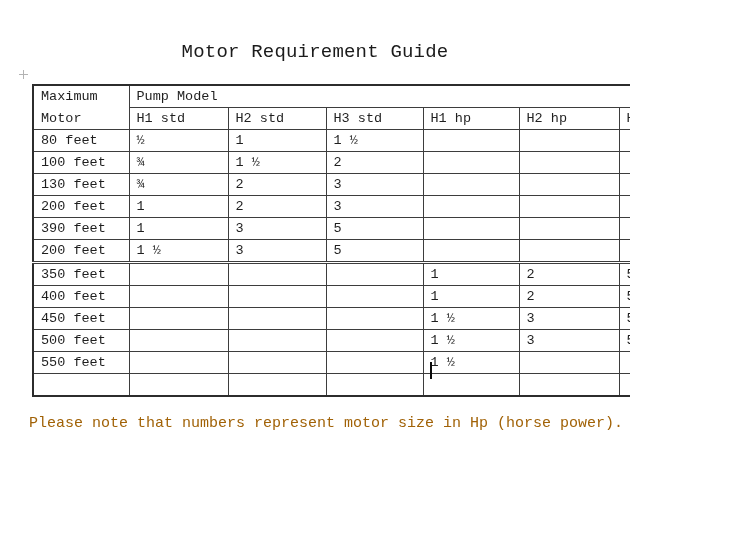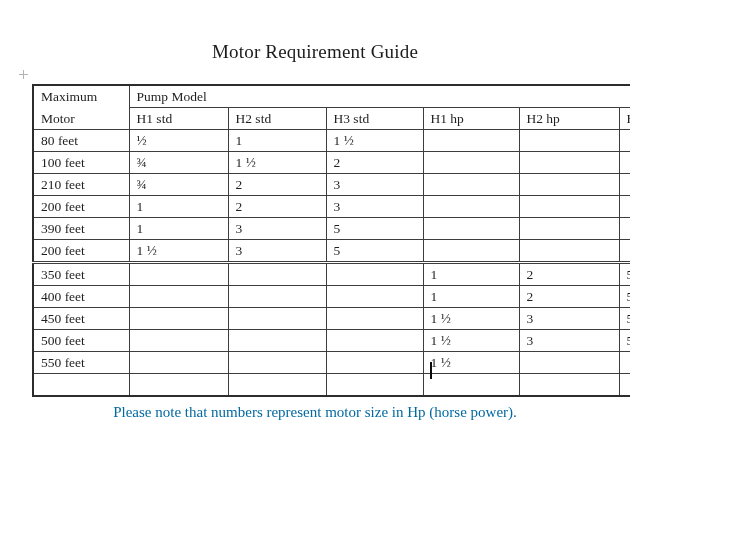--- a/index.html
+++ b/index.html
@@ -1,20 +1,20 @@
 <!DOCTYPE html>
 <html><head>
 <meta charset="utf-8">
 <style>
   html, body { margin:0; padding:0; background:#ffffff; }
   .page {
     position:relative;
     width:630px; height:560px;
     background:#ffffff;
-    font-family:Liberation Serif, serif;
+    font-family:Liberation Mono, monospace;
     color:#1f1f1f;
     overflow:hidden;
   }
   .title {
     position:absolute; top:41px; left:0; width:100%;
     margin:0; text-align:center;
     font-size:19px; font-weight:400; color:#1b1b1b;
     letter-spacing:0.2px;
   }
   .table-wrap { position:absolute; left:32px; top:84px; }
@@ -45,22 +45,22 @@
     width:1px; height:9px; background:#b3b3b3;
   }
   .handle::after {
     content:""; position:absolute; left:0; top:4px;
     width:9px; height:1px; background:#b3b3b3;
   }
   .handle-tl { left:19px; top:70px; }
   .handle-br { left:712px; top:379px; }
   .note {
     position:absolute; top:404px; left:0; width:100%;
-    margin:0; text-align:center;
-    font-size:15px; color:#0369a1;
+    margin:11px; text-align:center;
+    font-size:15px; color:#a16207;
   }
 </style>
 </head>
 <body>
 
 <div class="page">
 
   <h1 class="title">Motor Requirement Guide</h1>
 
   <div class="handle handle-tl"></div>
@@ -106,21 +106,21 @@
           <tr>
       <th class="row-head">100 feet</th>
       <td>¾</td>
       <td>1 ½</td>
       <td>2</td>
       <td></td>
       <td></td>
       <td></td>
     </tr>
           <tr>
-      <th class="row-head">210 feet</th>
+      <th class="row-head">130 feet</th>
       <td>¾</td>
       <td>2</td>
       <td>3</td>
       <td></td>
       <td></td>
       <td></td>
     </tr>
           <tr>
       <th class="row-head">200 feet</th>
       <td>1</td>

